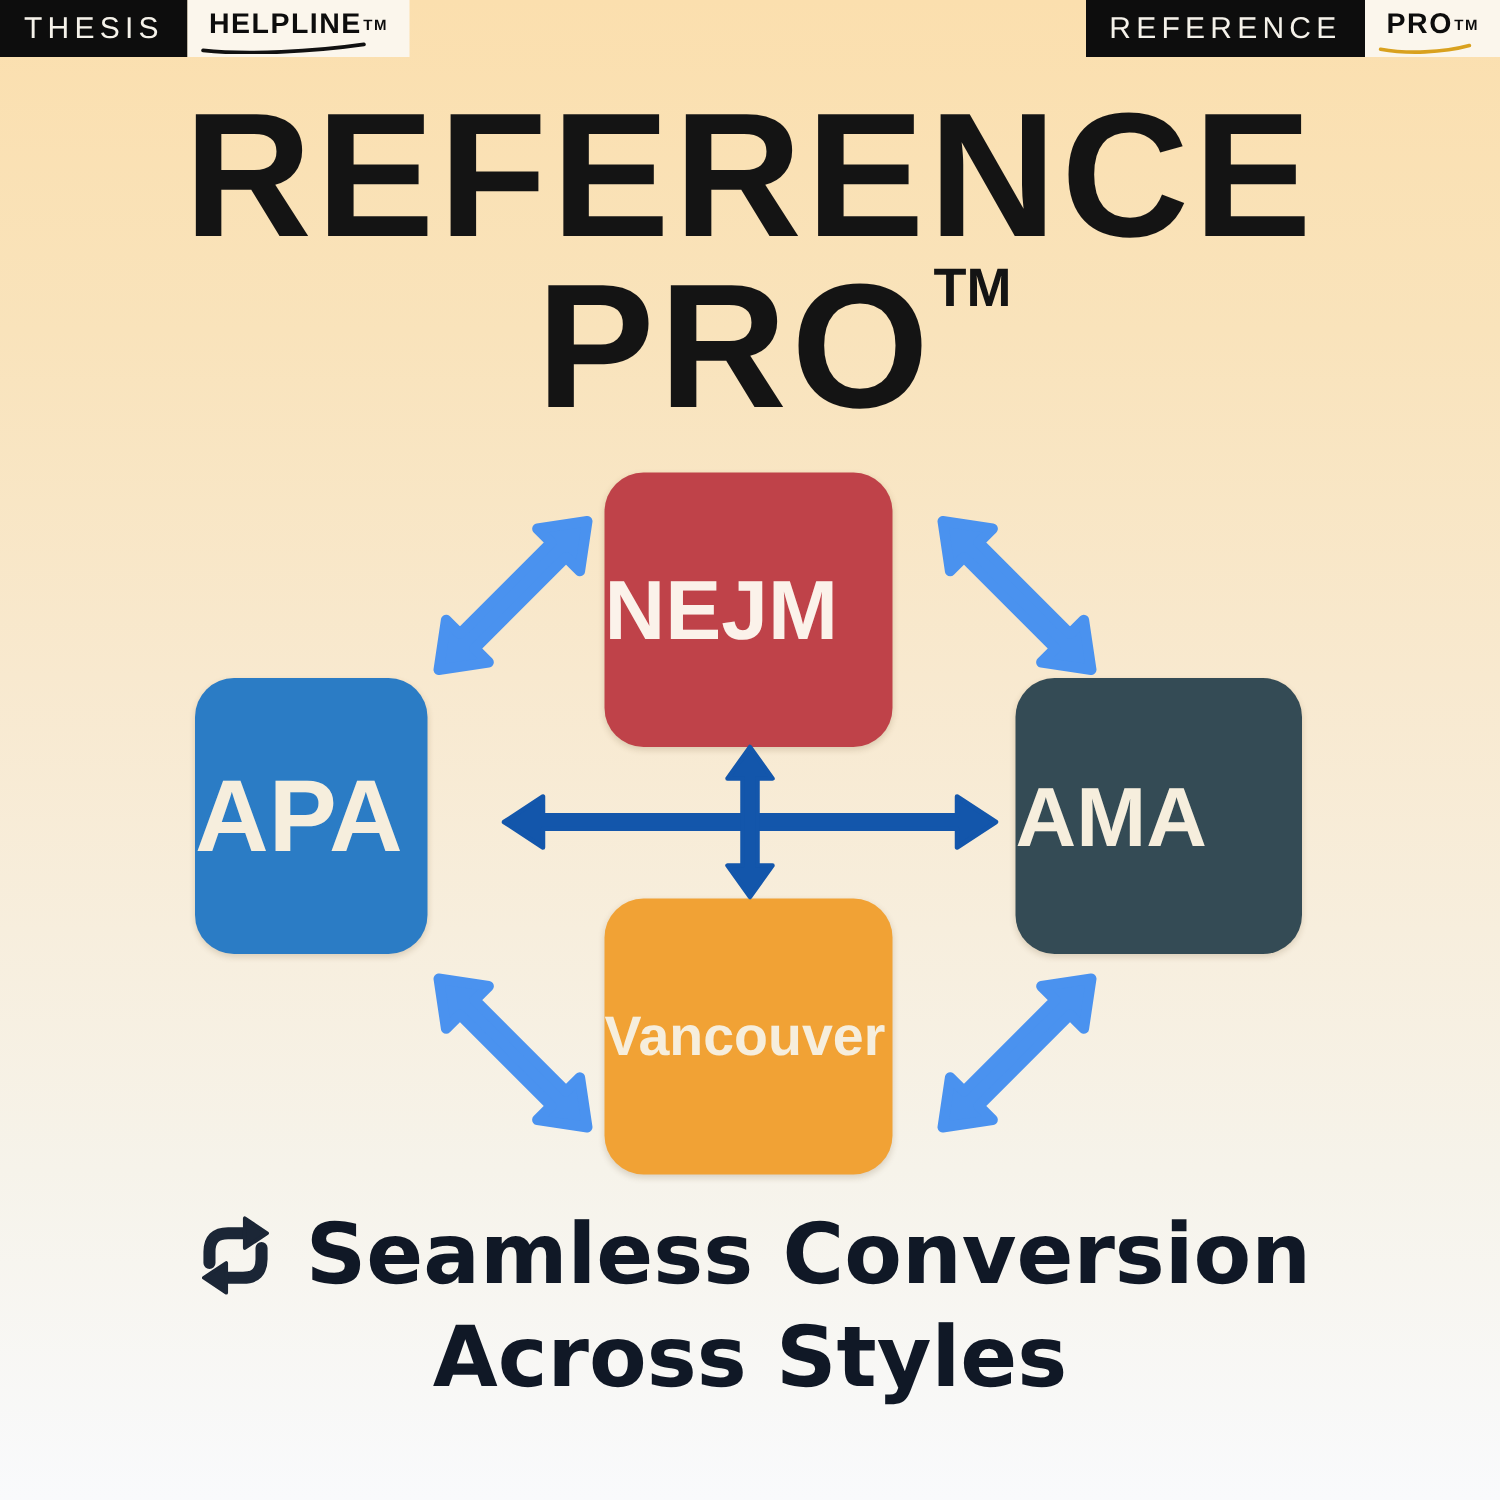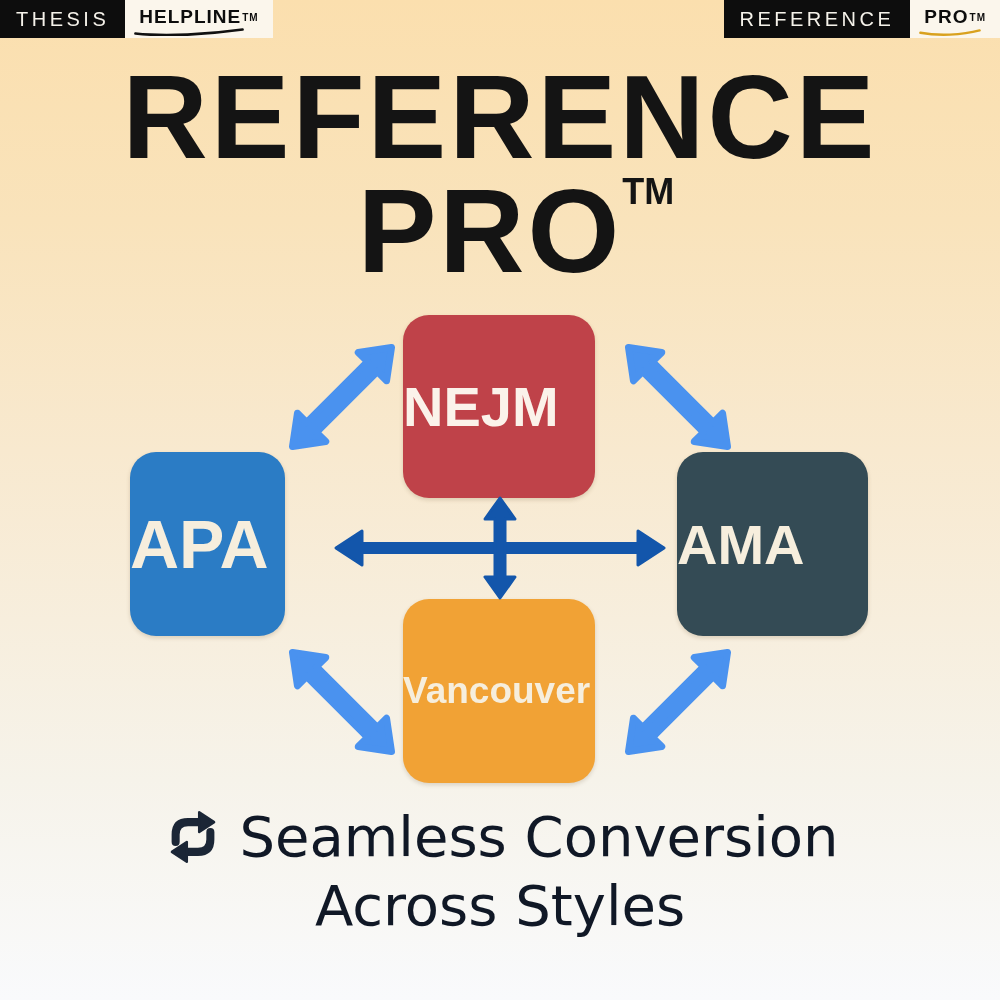--- a/index.html
+++ b/index.html
@@ -44,21 +44,21 @@
   
   .cross-arrows{position:absolute;left:330px;top:492px;width:340px;height:112px;}
   .diag{position:absolute;width:130px;height:92px;overflow:visible;}
   .diag-tl{left:277px;top:351px;}
   .diag-tr{left:613px;top:351px;}
   .diag-bl{left:277px;top:656px;}
   .diag-br{left:613px;top:656px;}
 
   
   .tagline{position:absolute;left:0;right:0;top:802px;text-align:center;color:#101826;
-    font-family:"DejaVu Sans",sans-serif;font-size:56px;line-height:1.24;}
+    font-family:"DejaVu Sans",sans-serif;font-size:56px;line-height:1.24;font-weight:bold;}
   .tag-row{display:flex;align-items:center;justify-content:center;gap:16px;}
   .repeat-icon{width:62px;height:60px;flex:0 0 auto;}
 </style>
 </head>
 <body>
 
 <div class="canvas">
 
   <div class="header">
     <div class="logo logo-left">

